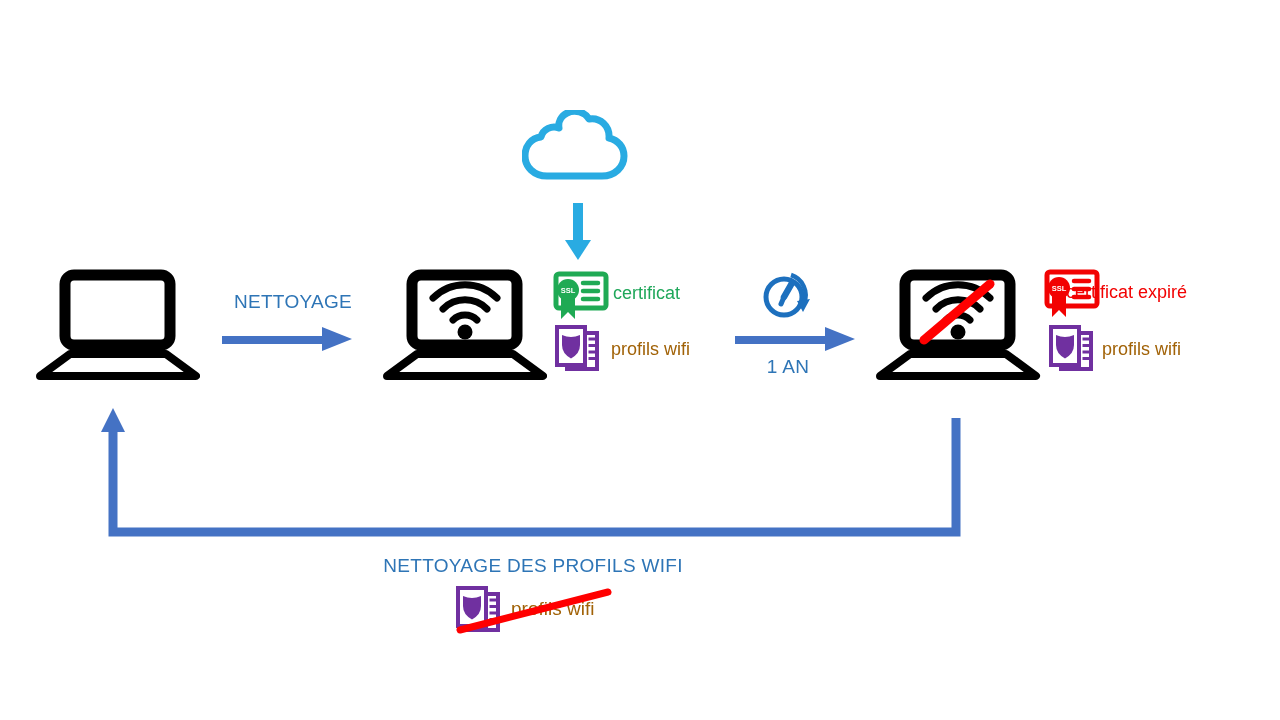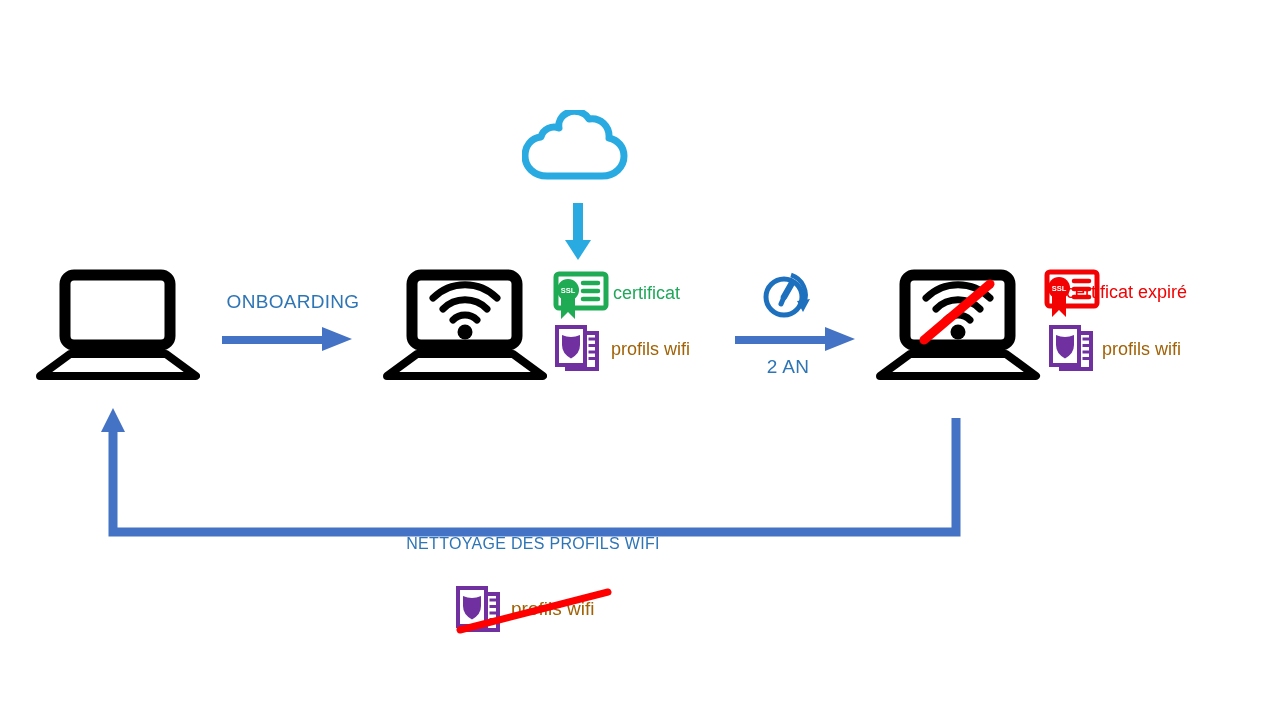--- a/index.html
+++ b/index.html
@@ -30,21 +30,21 @@
   <svg class="abs" style="left:564px;top:203px;" width="28" height="58" viewBox="0 0 28 58">
     <rect x="9" y="0" width="10" height="37" fill="#29ABE2"></rect>
     <polygon points="1,37 27,37 14,57" fill="#29ABE2"></polygon>
   </svg>
 
   <svg class="abs" style="left:36px;top:264px;" width="164" height="118" viewBox="0 0 164 118">
     <rect x="29" y="11" width="105" height="70" rx="9" fill="#ffffff" stroke="#000000" stroke-width="11"></rect>
     <path d="M4 112 L34 90 L130 90 L160 112 Z" fill="#ffffff" stroke="#000000" stroke-width="8" stroke-linejoin="round"></path>
   </svg>
 
-  <div class="label lbl-blue center" style="left:220px;top:291px;width:146px;">ONBOARDING</div>
+  <div class="label lbl-blue center" style="left:220px;top:291px;width:146px;">NETTOYAGE</div>
 
   <svg class="abs" style="left:222px;top:326px;" width="132" height="26" viewBox="0 0 132 26">
     <rect x="0" y="10" width="100" height="8" fill="#4472C4"></rect>
     <polygon points="100,1 100,25 130,13" fill="#4472C4"></polygon>
   </svg>
 
   <svg class="abs" style="left:383px;top:264px;" width="164" height="118" viewBox="0 0 164 118">
     <rect x="29" y="11" width="105" height="70" rx="9" fill="#ffffff" stroke="#000000" stroke-width="11"></rect>
     <path d="M4 112 L34 90 L130 90 L160 112 Z" fill="#ffffff" stroke="#000000" stroke-width="8" stroke-linejoin="round"></path>
     <g>
@@ -85,21 +85,21 @@
     <line x1="23" y1="28" x2="20" y2="35" stroke="#1D70BE" stroke-width="5" stroke-linecap="round"></line>
     <path d="M30 6 A21 21 0 0 1 43 34" fill="none" stroke="#1D70BE" stroke-width="4.5"></path>
     <polygon points="36,32 49,30 42,43" fill="#1D70BE"></polygon>
   </svg>
 
   <svg class="abs" style="left:735px;top:326px;" width="122" height="26" viewBox="0 0 122 26">
     <rect x="0" y="10" width="90" height="8" fill="#4472C4"></rect>
     <polygon points="90,1 90,25 120,13" fill="#4472C4"></polygon>
   </svg>
 
-  <div class="label lbl-blue center" style="left:728px;top:356px;width:120px;">2 AN</div>
+  <div class="label lbl-blue center" style="left:728px;top:356px;width:120px;">1 AN</div>
 
   <svg class="abs" style="left:874px;top:262px;" width="168" height="120" viewBox="0 0 168 120">
     <rect x="31" y="13" width="105" height="70" rx="9" fill="#ffffff" stroke="#000000" stroke-width="11"></rect>
     <path d="M6 114 L36 92 L132 92 L162 114 Z" fill="#ffffff" stroke="#000000" stroke-width="8" stroke-linejoin="round"></path>
     <g>
       <circle cx="84" cy="70" r="7.5" fill="#000000"></circle>
       <path d="M72 58 A17 17 0 0 1 96 58" fill="none" stroke="#000000" stroke-width="7" stroke-linecap="round"></path>
       <path d="M62 47 A31 31 0 0 1 106 47" fill="none" stroke="#000000" stroke-width="7" stroke-linecap="round"></path>
       <path d="M52 36 A45 45 0 0 1 116 36" fill="none" stroke="#000000" stroke-width="7" stroke-linecap="round"></path>
       <line x1="50" y1="78" x2="116" y2="22" stroke="#FF0000" stroke-width="9" stroke-linecap="round"></line>
@@ -128,21 +128,21 @@
     <path d="M7 10 Q16 14 25 10 L25 20 Q25 28.5 16 33.5 Q7 28.5 7 20 Z" fill="#7030A0"></path>
   </svg>
 
   <div class="label lbl-purple" style="left:1102px;top:339px;">profils wifi</div>
 
   <svg class="abs" style="left:96px;top:402px;" width="880" height="142" viewBox="0 0 880 142">
     <polyline points="860,16 860,130 17,130 17,26" fill="none" stroke="#4472C4" stroke-width="9"></polyline>
     <polygon points="17,6 5,30 29,30" fill="#4472C4"></polygon>
   </svg>
 
-  <div class="label lbl-blue center" style="left:288px;top:535px;width:490px;font-size:16px;">NETTOYAGE DES PROFILS WIFI</div>
+  <div class="label lbl-blue center" style="left:288px;top:555px;width:490px;font-size:19px;">NETTOYAGE DES PROFILS WIFI</div>
 
   <svg class="abs" style="left:456px;top:586px;" width="48" height="48" viewBox="0 0 48 48">
     <rect x="12" y="8" width="30" height="36" fill="#ffffff" stroke="#7030A0" stroke-width="4"></rect>
     <line x1="33.5" y1="14" x2="40.5" y2="14" stroke="#7030A0" stroke-width="3"></line>
     <line x1="33.5" y1="20.5" x2="40.5" y2="20.5" stroke="#7030A0" stroke-width="3"></line>
     <line x1="33.5" y1="27" x2="40.5" y2="27" stroke="#7030A0" stroke-width="3"></line>
     <line x1="33.5" y1="33.5" x2="40.5" y2="33.5" stroke="#7030A0" stroke-width="3"></line>
     <rect x="2" y="2" width="28" height="38" fill="#ffffff" stroke="#7030A0" stroke-width="4"></rect>
     <path d="M7 10 Q16 14 25 10 L25 20 Q25 28.5 16 33.5 Q7 28.5 7 20 Z" fill="#7030A0"></path>
   </svg>

